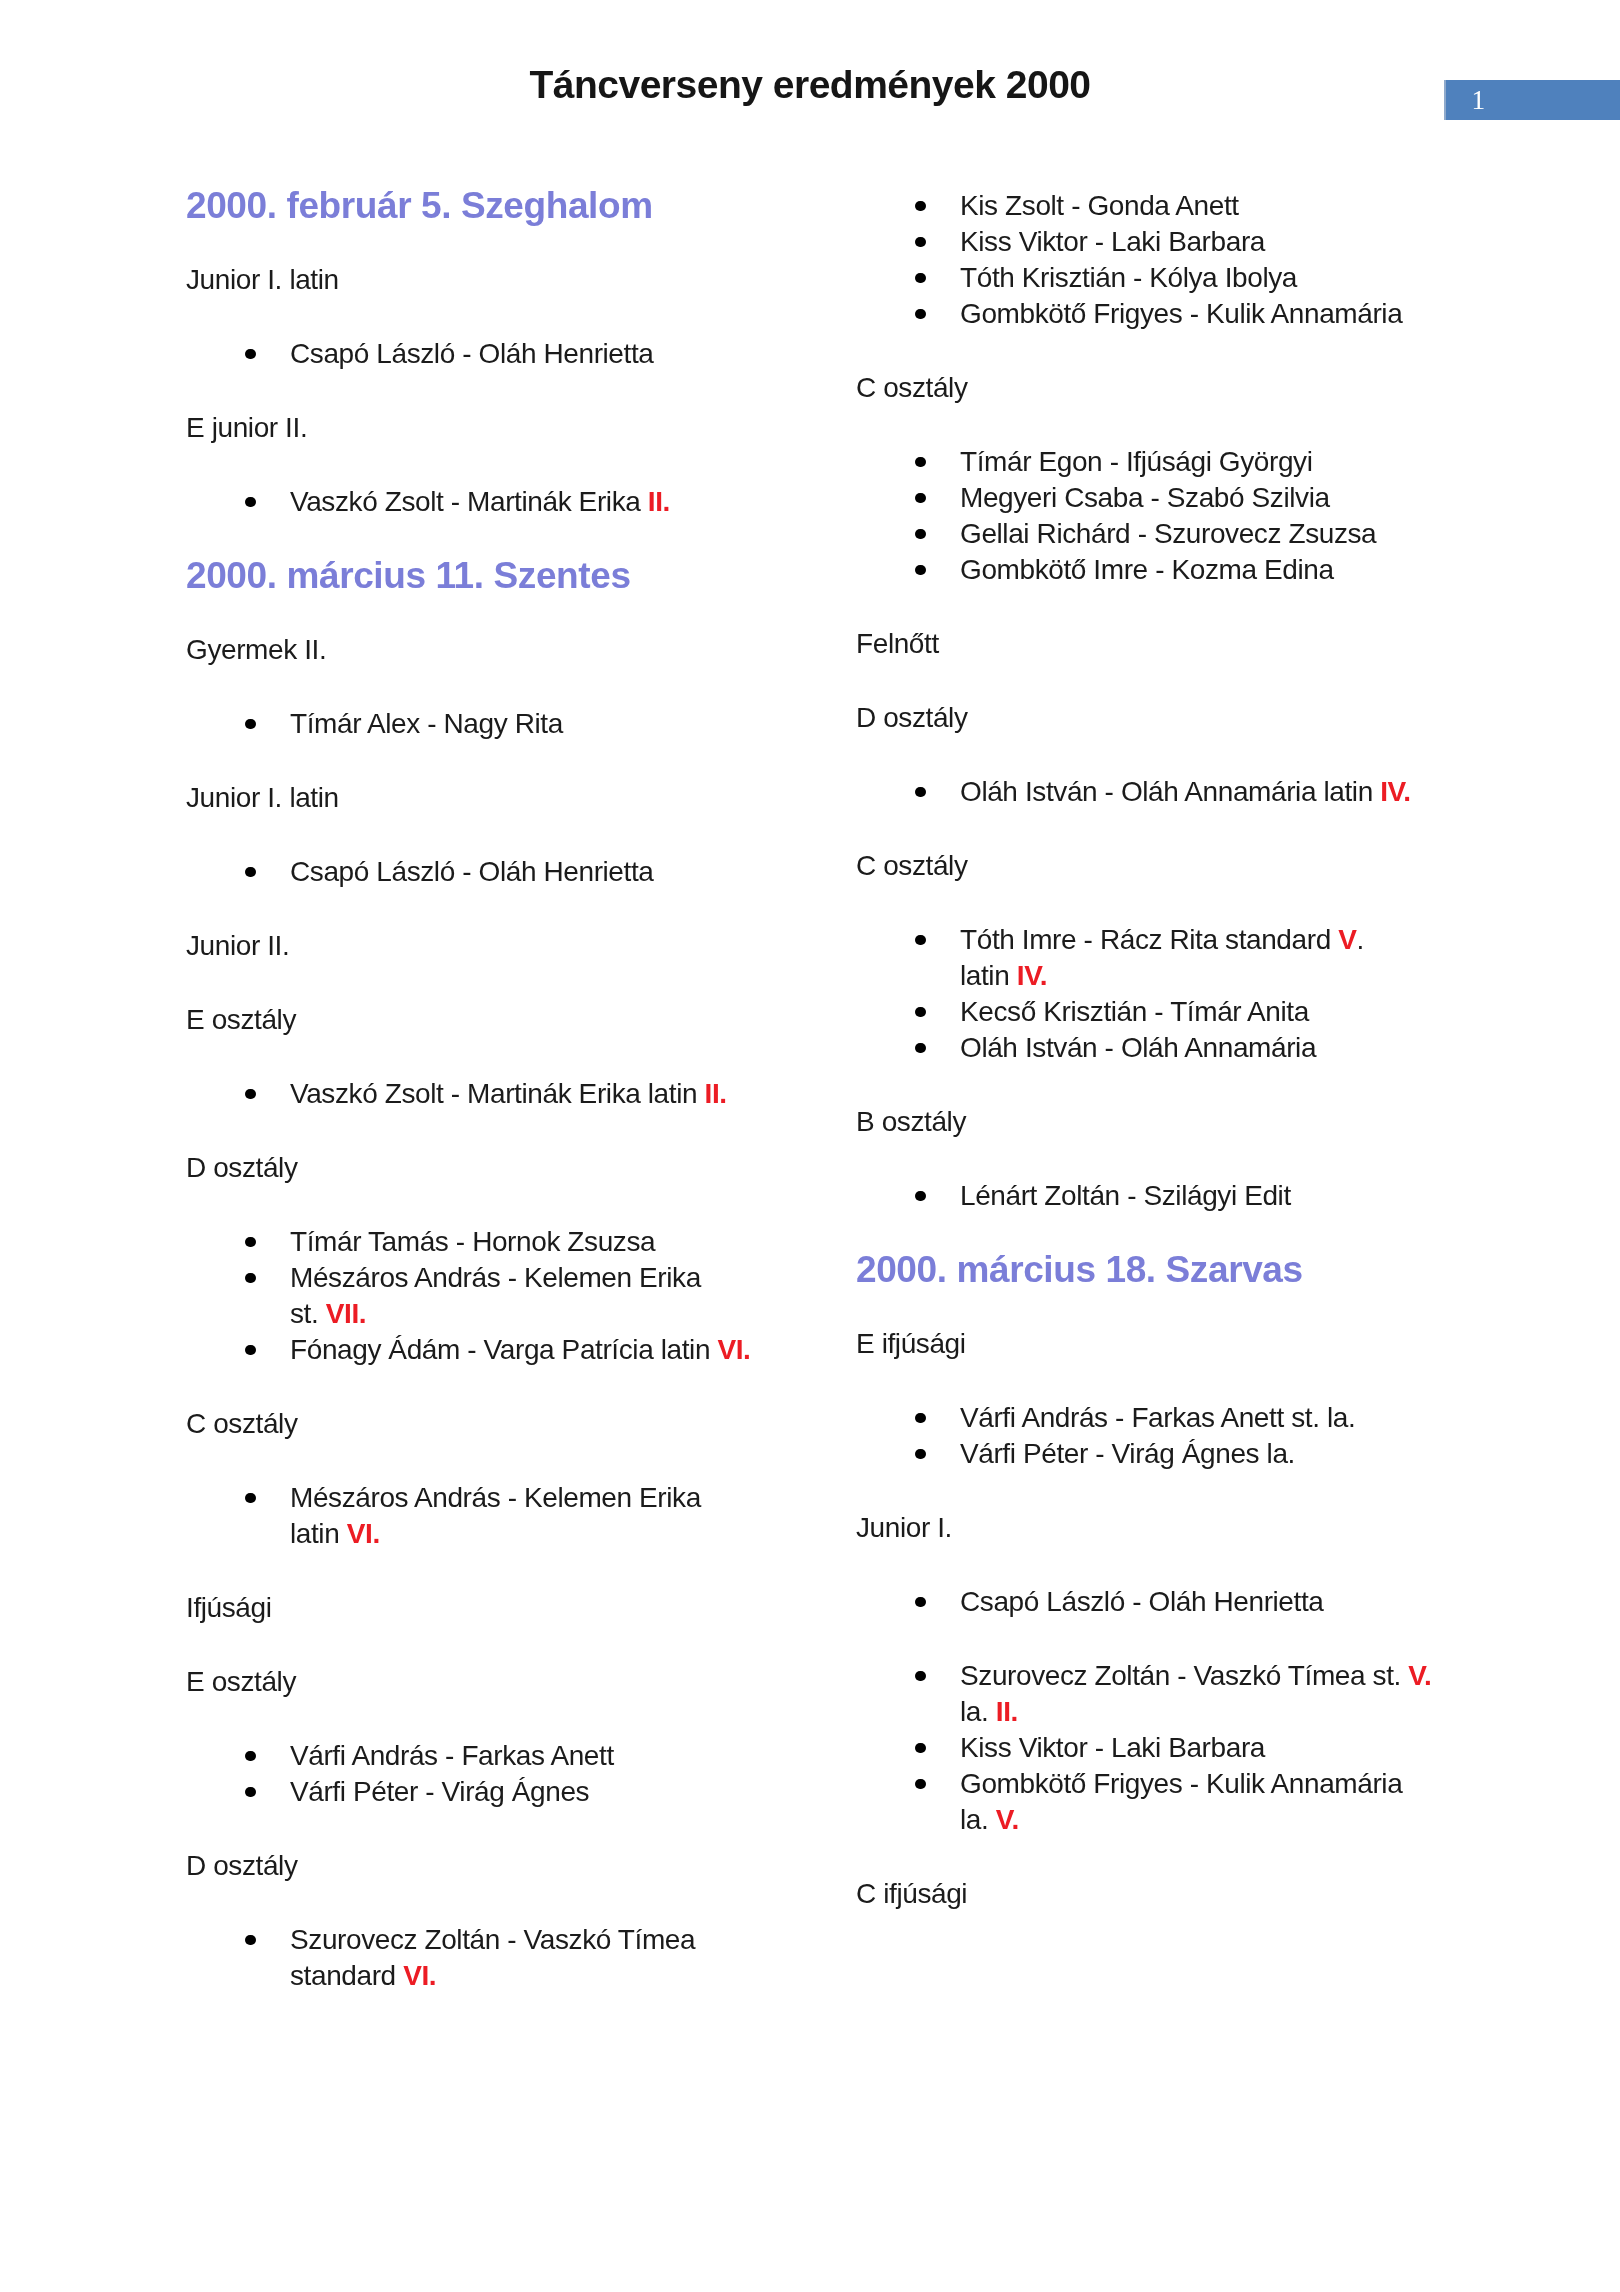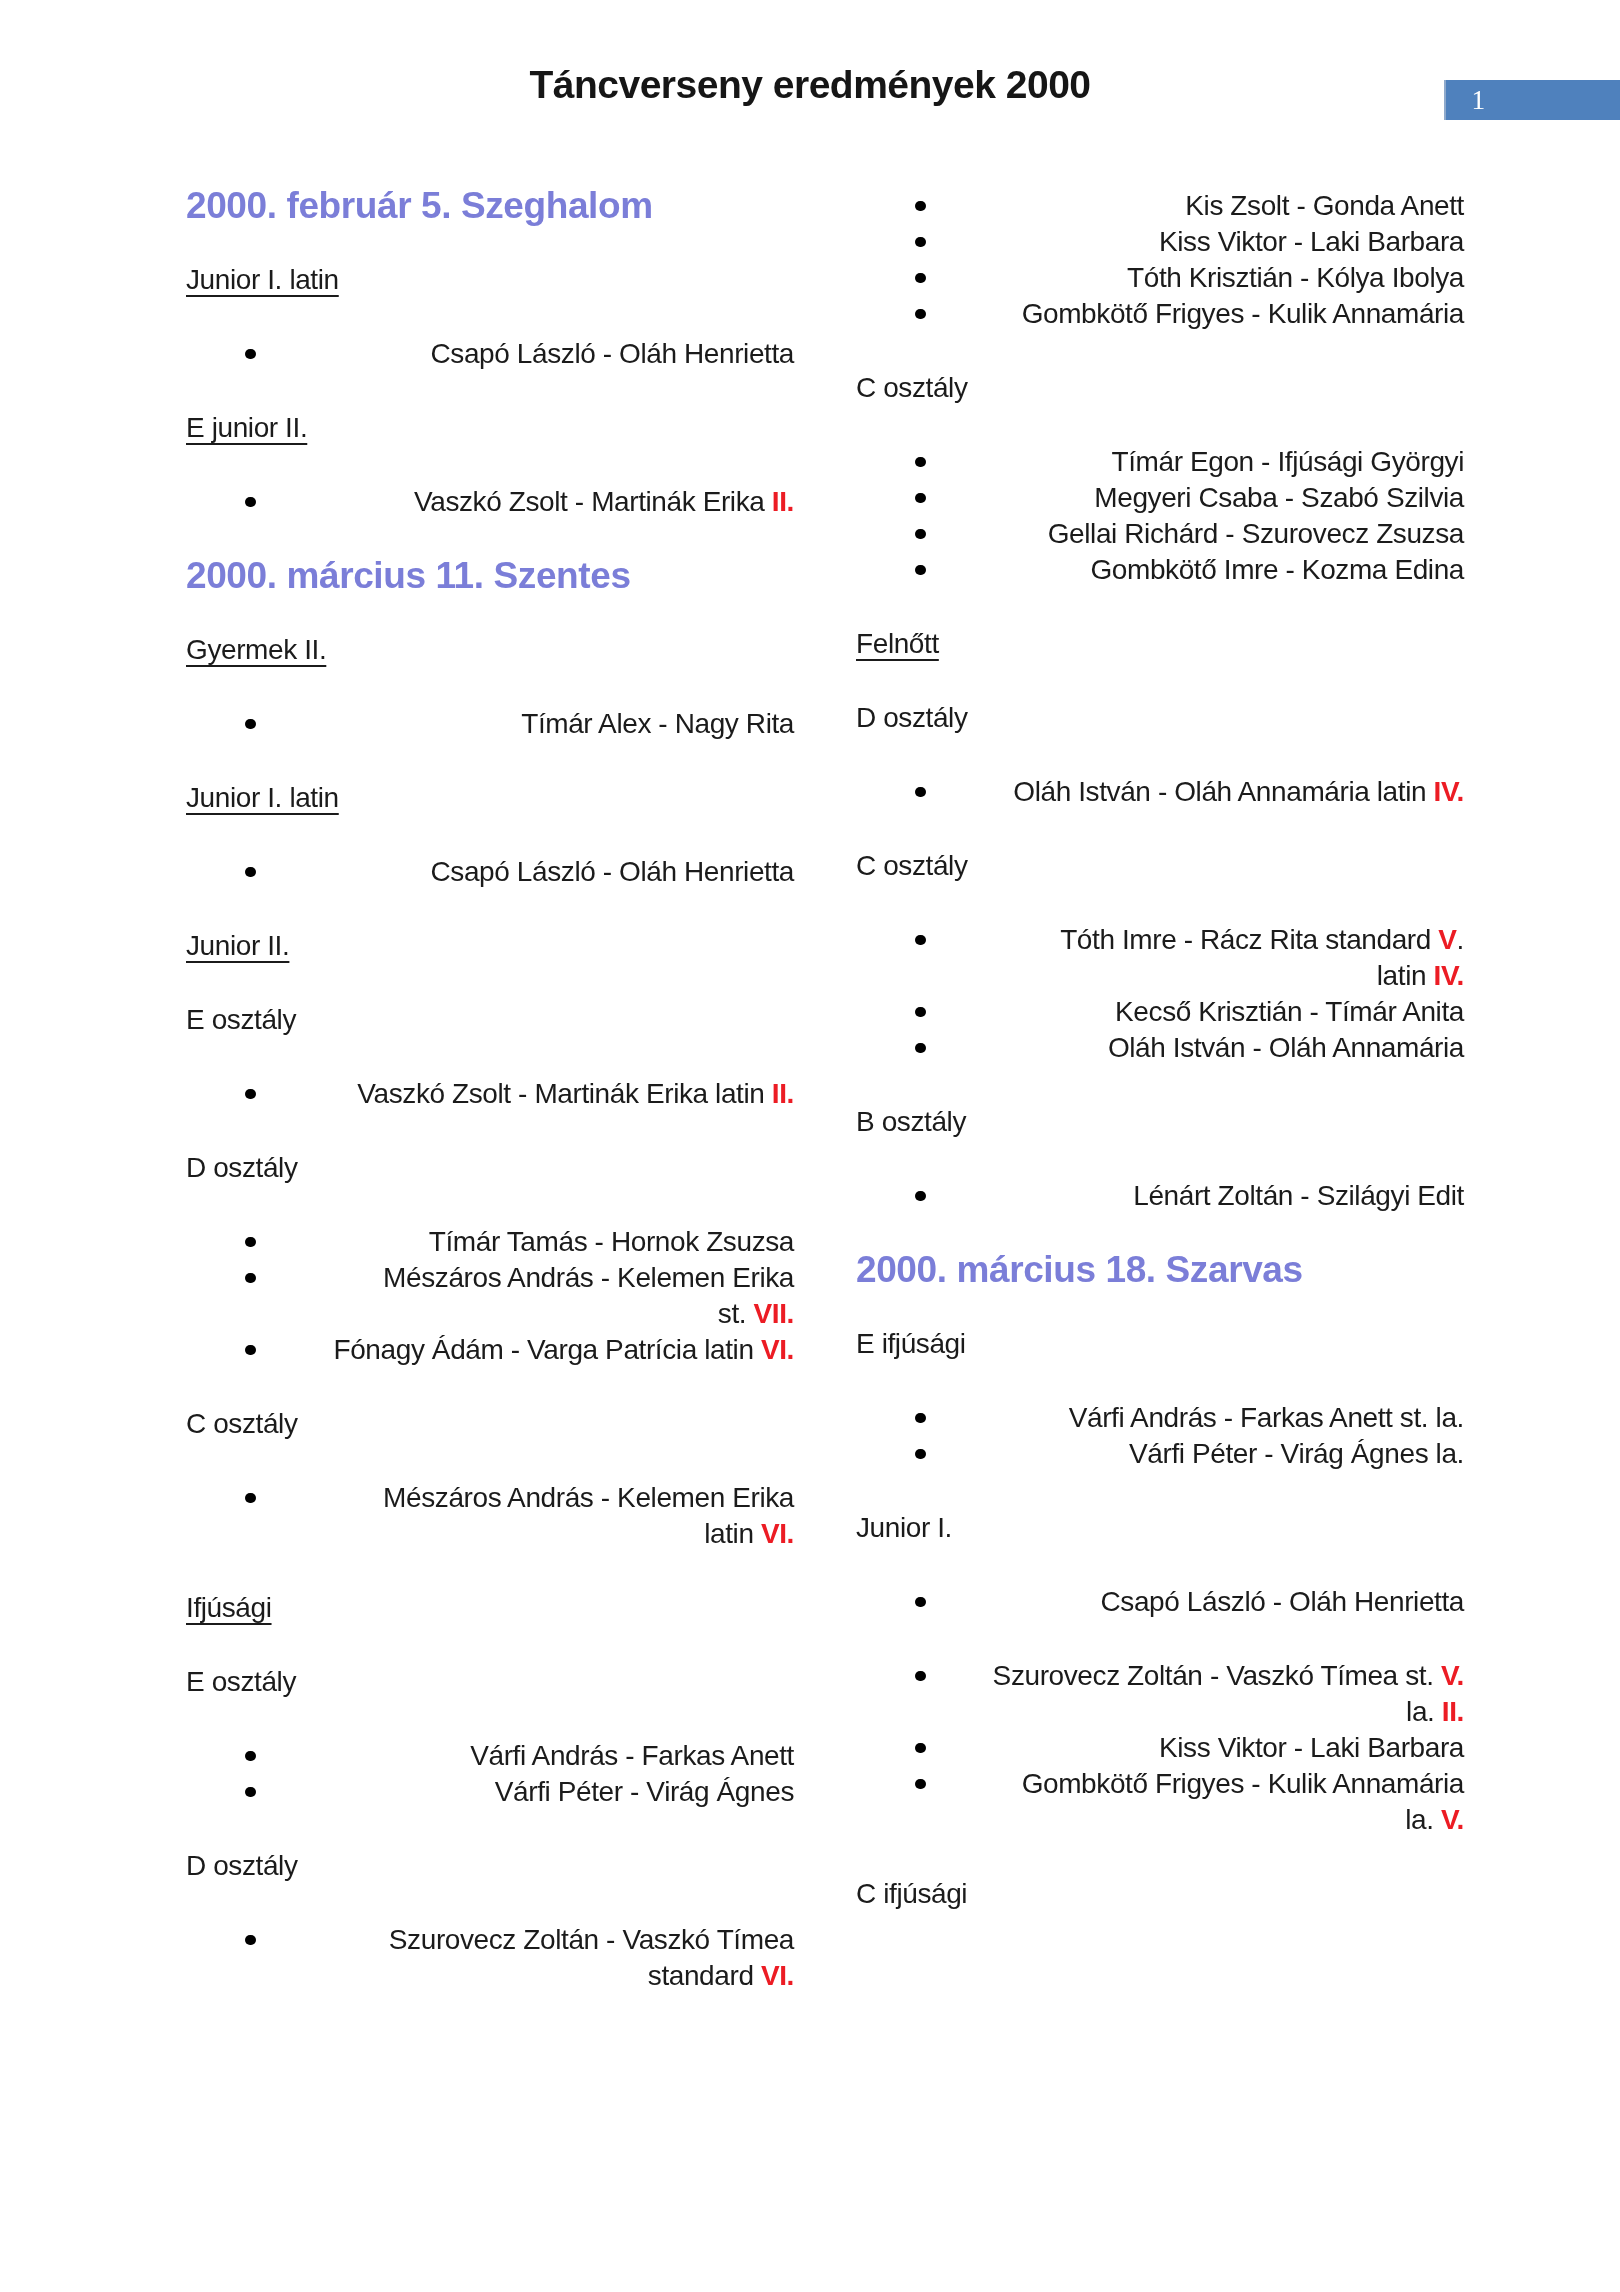--- a/index.html
+++ b/index.html
@@ -51,33 +51,31 @@
   .col{width:608px;font-size:28px;line-height:36px;}
   .col + .col{margin-left:62px;}
   .block{margin:0 0 38px 0;}
   .date-heading{
     color:var(--heading-blue);
     font-weight:bold;
     font-size:37px;
   }
   .category{font-size:28px;}
   .category.u{
-    text-decoration:underline;
     text-decoration-thickness:2px;
     text-underline-offset:5.9px;
   }
   ul.results{
     list-style:none;
     margin:0 0 38px 0;
     padding:0 0 0 104px;
   }
   ul.results li{
     position:relative;
     white-space:pre-wrap;
-    text-align:right;
   }
   ul.results li::before{
     content:"";
     position:absolute;
     left:-45px;top:12.7px;
     width:10.8px;height:10.8px;
     border-radius:50%;
     background:#000000;
   }
   .placement{

